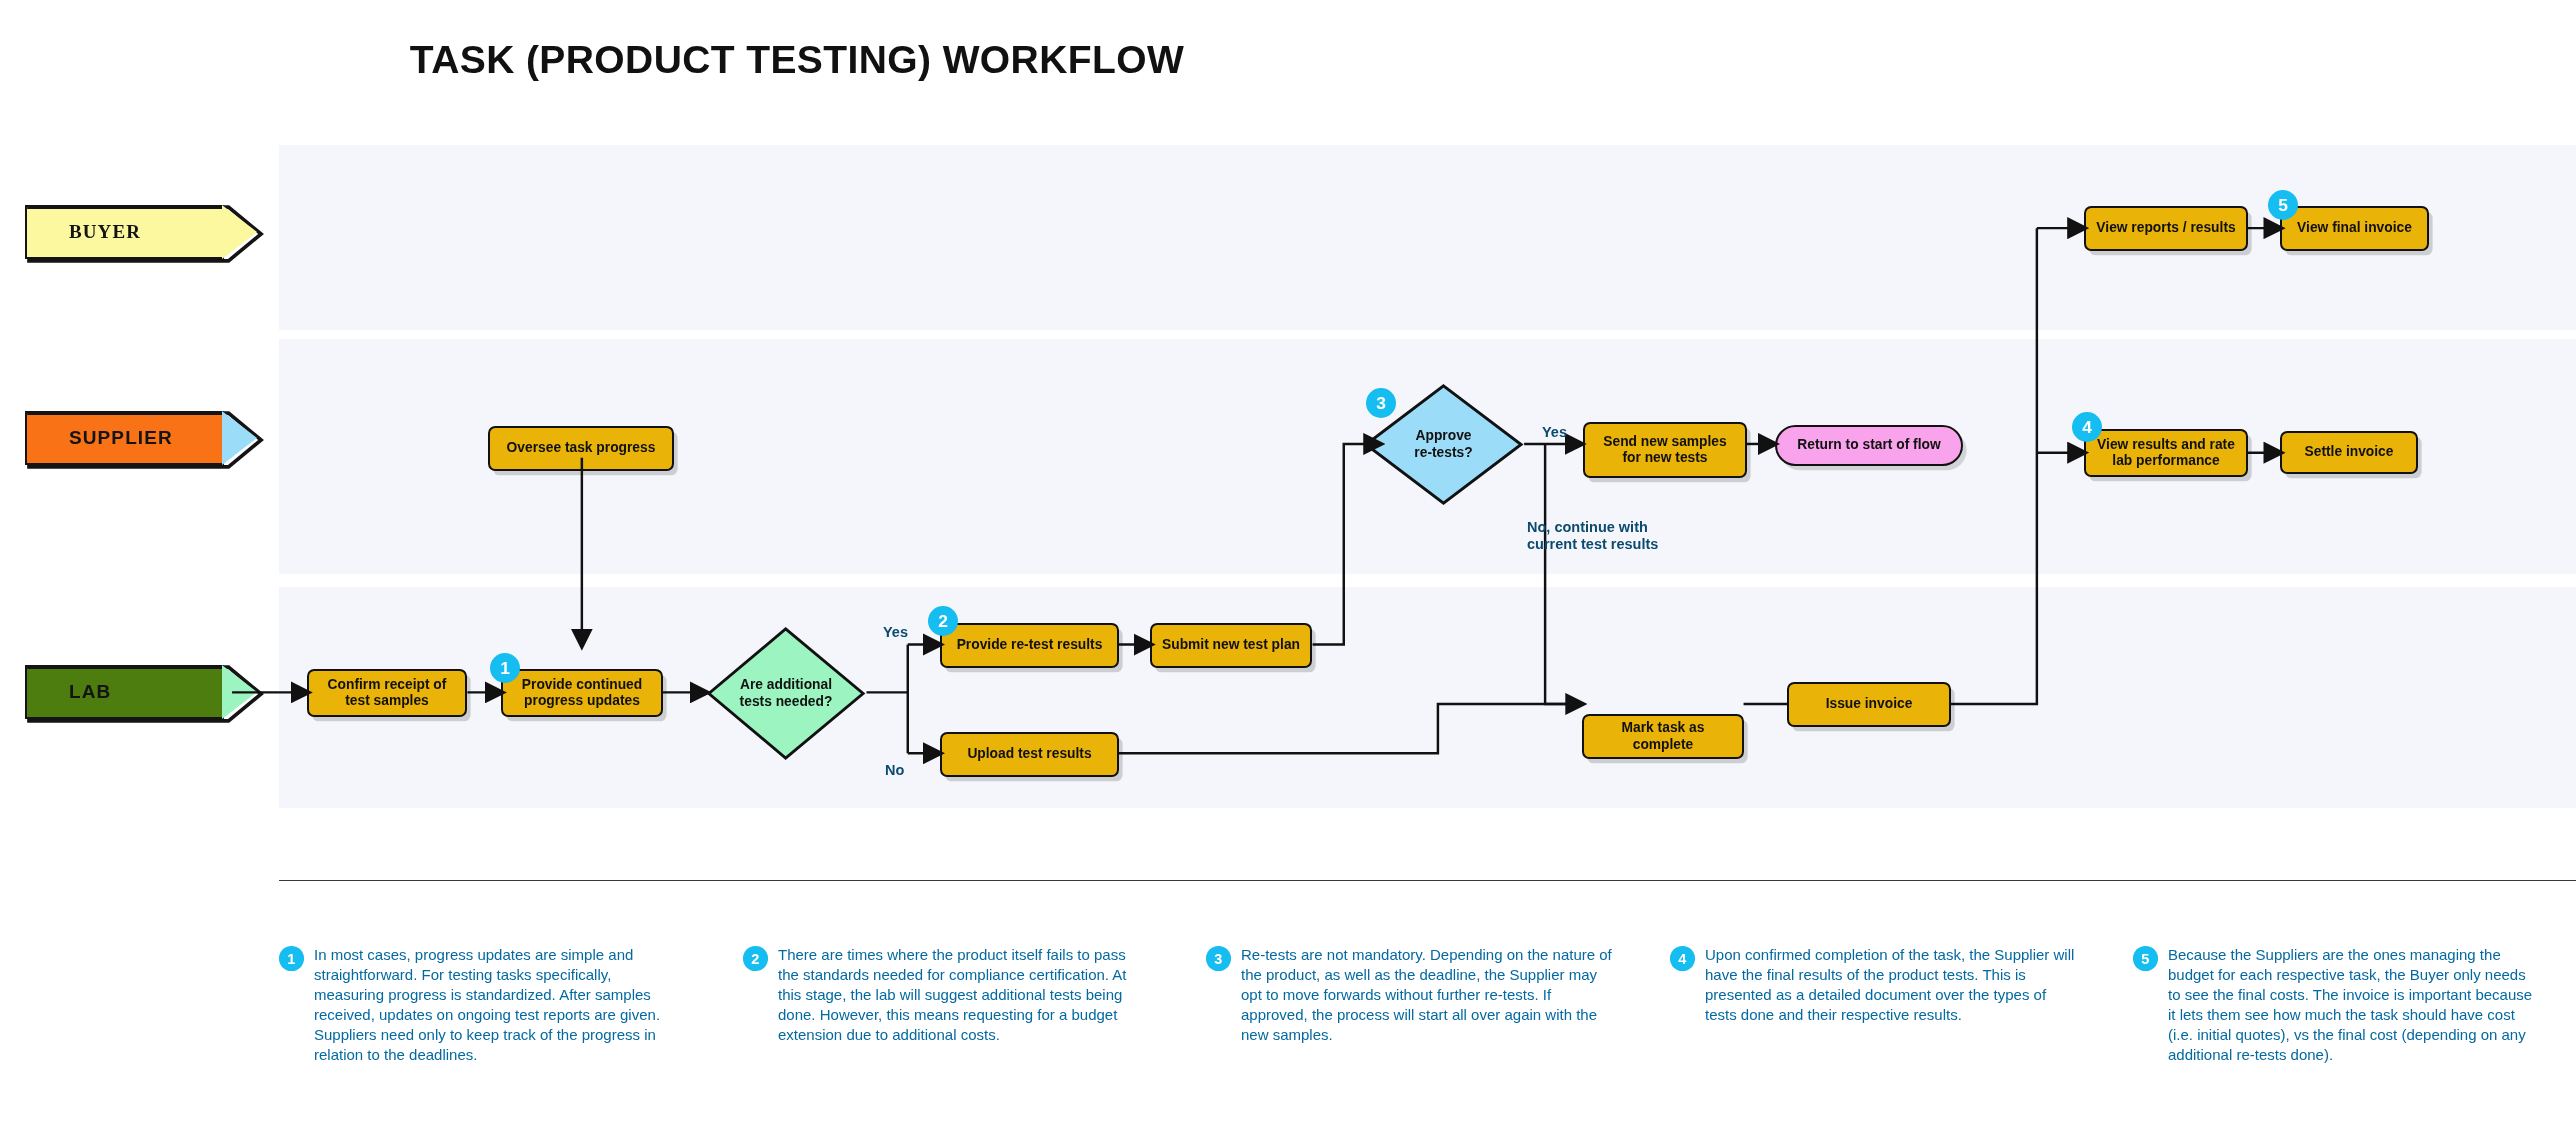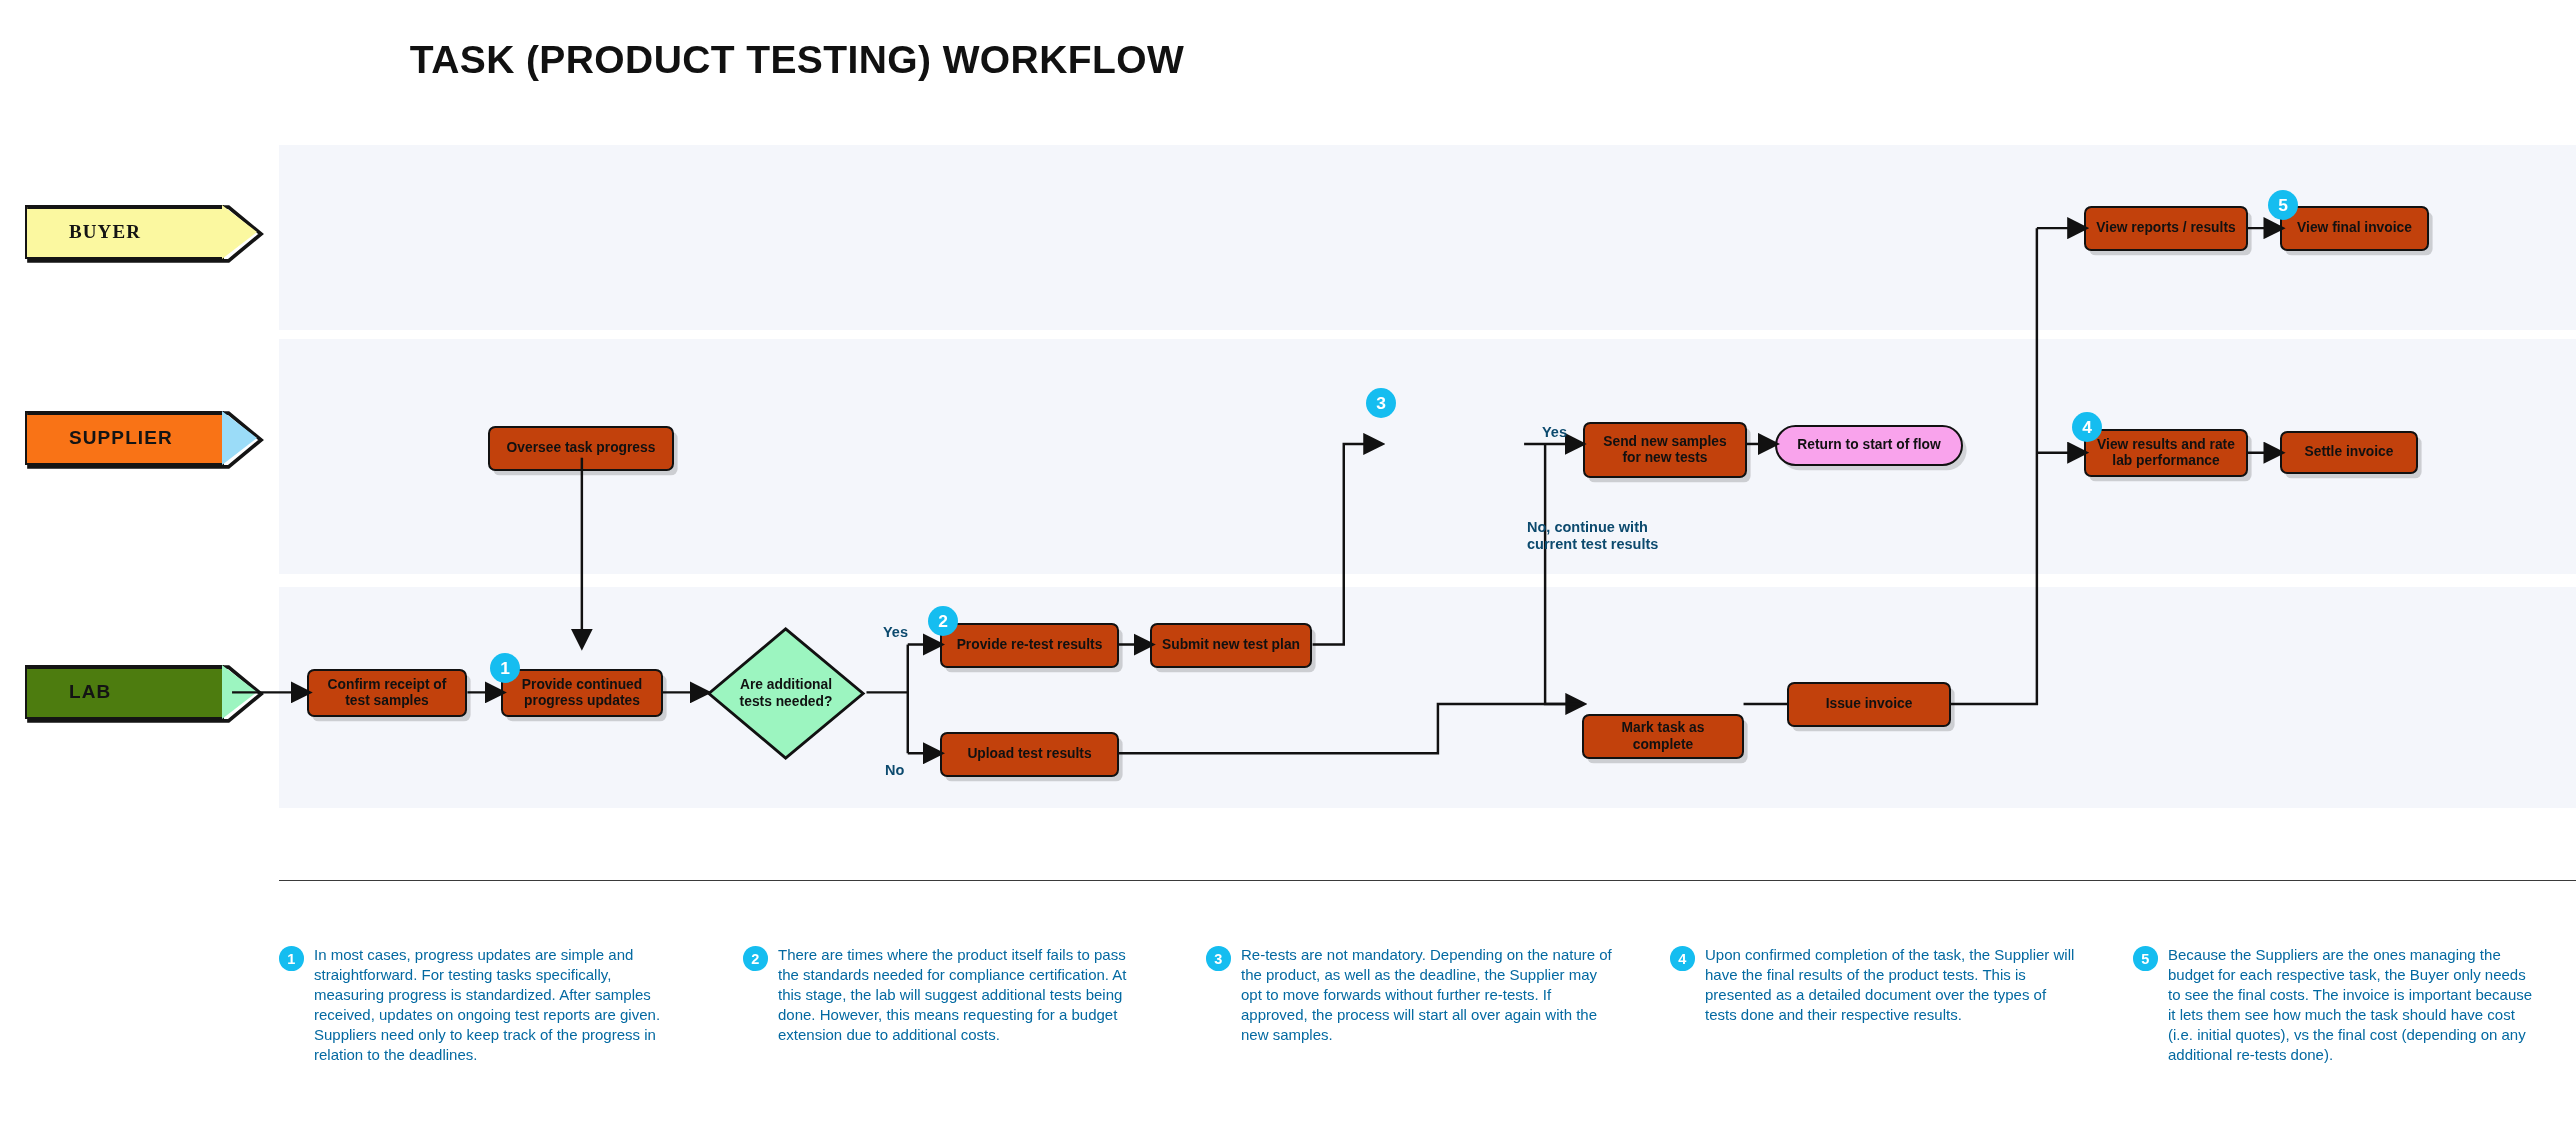--- a/index.html
+++ b/index.html
@@ -37,21 +37,21 @@
   }
   .lane-tag span.lbl{position:relative;z-index:2;}
   .tag-point{
     position:absolute;left:100%;top:-2.2px;
     width:0;height:0;z-index:1;
   }
 
   
   .node{
     position:absolute;box-sizing:border-box;
-    background:#c2410c;border:2.2px solid #111111;border-radius:7.2px;
+    background:#eab308;border:2.2px solid #111111;border-radius:7.2px;
     box-shadow:4.3px 5px 0 -0.7px rgba(0,0,0,.16);
     display:flex;align-items:center;justify-content:center;
     text-align:center;line-height:1.18;
     font-size:13.8px;font-weight:bold;color:#111111;
     padding:2.2px 5.8px;
   }
   .node.pill{border-radius:724px;background:#f9a3ec;box-shadow:4.3px 5px 0 -0.7px rgba(0,0,0,.14);}
 
   .diamond{
     position:absolute;
@@ -182,20 +182,27 @@
       <path d="M3103,625 L3148,625" marker-end="url(#dot)"></path>
     </g>
   </svg>
 
   <div class="node" style="left:2084px;top:206px;width:164px;height:45px;">View reports / results</div>
   <div class="node" style="left:2280px;top:206px;width:149px;height:45px;">View final invoice</div>
   <div class="badge" style="left:2268px;top:190px;">5</div>
 
   <div class="node" style="left:488px;top:426px;width:186px;height:45px;">Oversee task progress</div>
 
+  <div class="diamond" style="left:1363px;top:383px;width:161px;height:123px;">
+    <svg class="dshape" viewBox="0 0 222 170" preserveAspectRatio="none">
+      <polygon points="111,4 218,85 111,166 4,85" fill="#9bdcf8" stroke="#111111" stroke-width="4"></polygon>
+    </svg>
+    <div class="dtext" style="white-space:pre-line;">Approve
+re-tests?</div>
+  </div>
   <div class="badge" style="left:1366px;top:388px;">3</div>
 
   <div class="node" style="left:1583px;top:422px;width:164px;height:56px;white-space:pre-line;">Send new samples
 for new tests</div>
 
   <div class="node pill" style="left:1775px;top:425px;width:188px;height:41px;">Return to start of flow</div>
 
   <div class="node" style="left:2084px;top:429px;width:164px;height:48px;white-space:pre-line;">View results and rate
 lab performance</div>
   <div class="badge" style="left:2072px;top:412px;">4</div>

